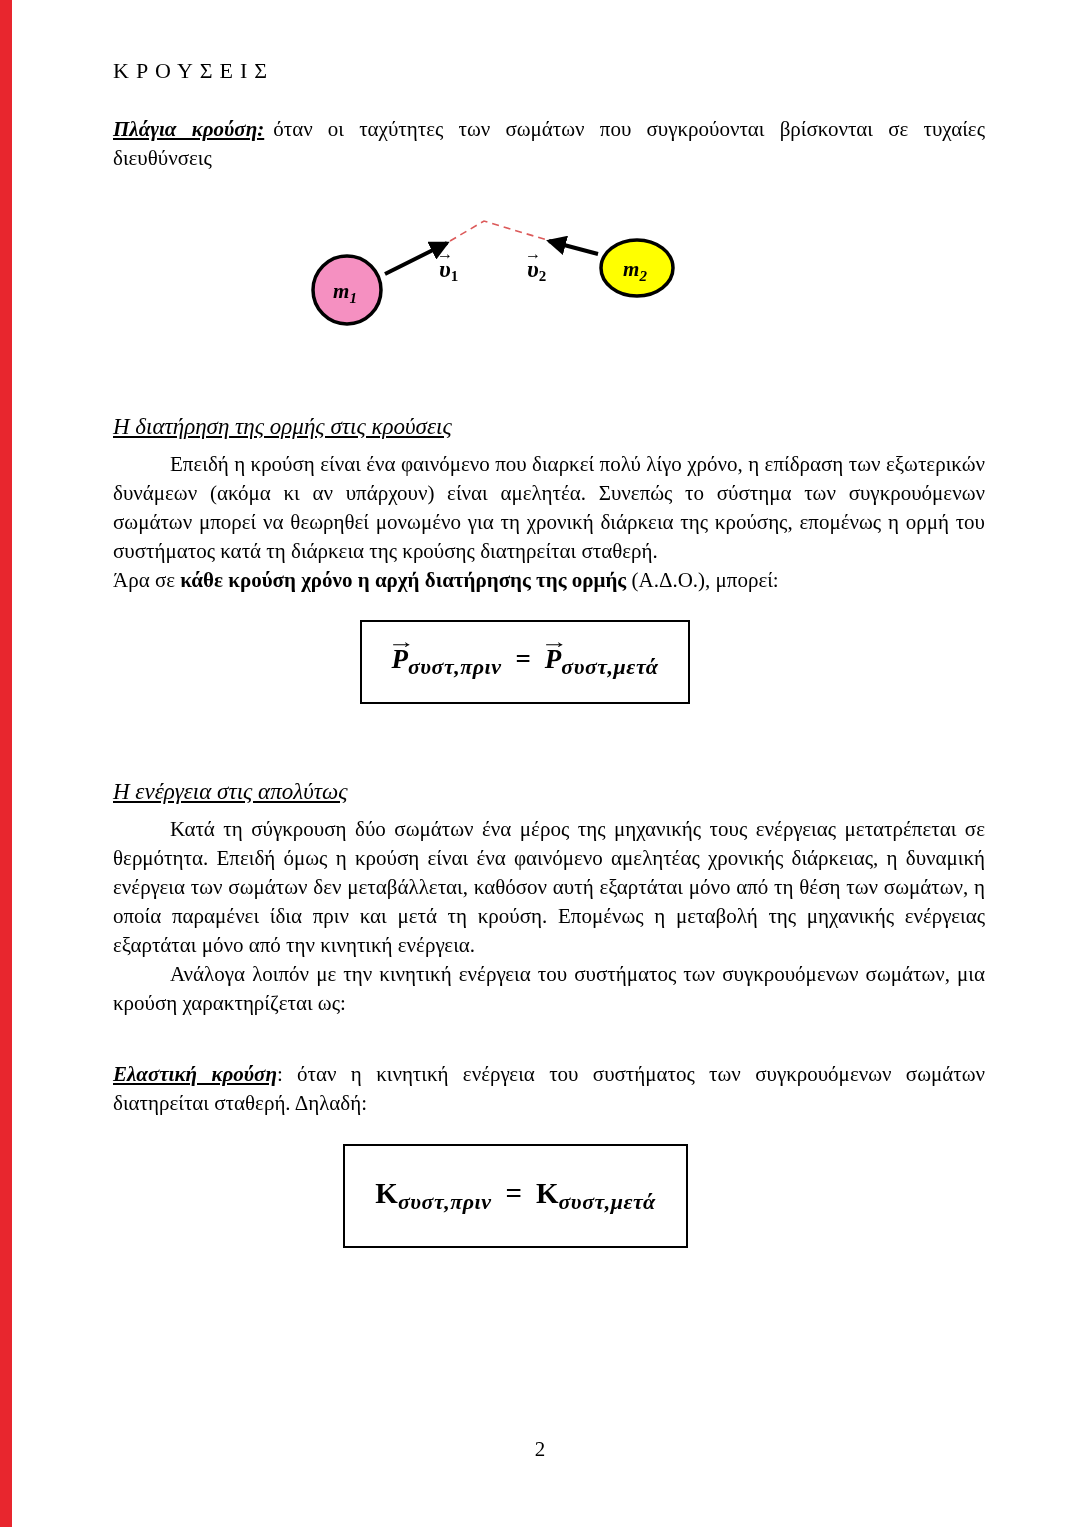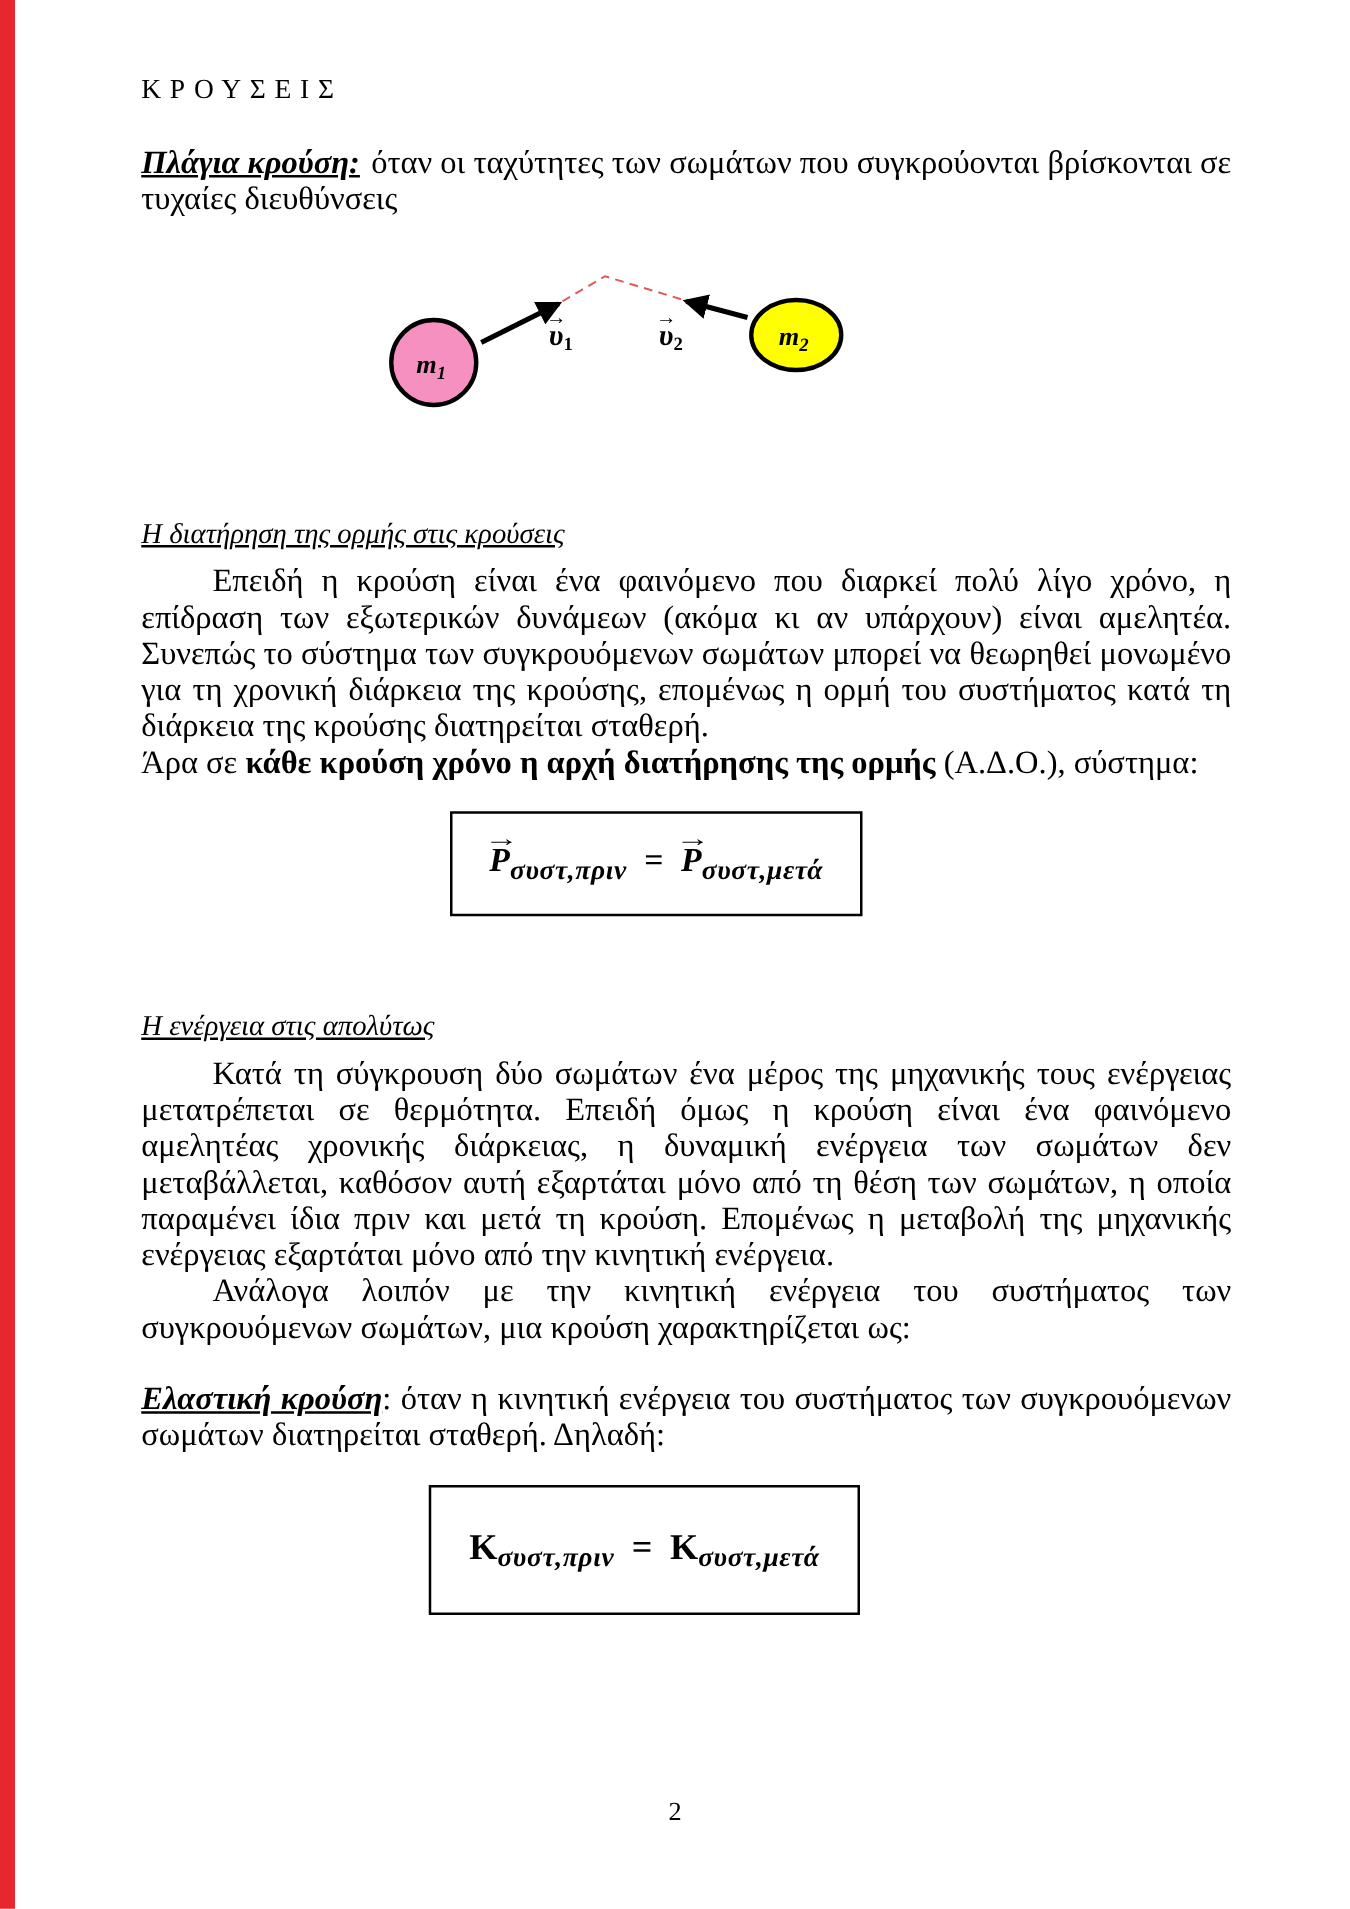--- a/index.html
+++ b/index.html
@@ -11,21 +11,21 @@
     position:relative; width:1080px; height:1328px;
     padding:0 95px 0 113px; box-sizing:border-box; background:#fff;
   }
   .edge-stripe { position:absolute; left:0; top:0; width:12px; height:1527px; background:#E8262E; }
 
   .doc-header {
     margin:0; padding-top:57px; font-size:22px; font-weight:normal;
     letter-spacing:7px; line-height:28px;
   }
 
-  .body-text { margin:0; font-size:26px; line-height:29px; text-align:justify; }
+  .body-text { margin:0; font-size:21px; line-height:29px; text-align:justify; }
   .indent { text-indent:57px; }
   .term { font-weight:bold; font-style:italic; text-decoration:underline; }
   .intro { margin-top:30px; }
   .intro .term { margin-right:9px; }
 
   
   .figure { position:relative; height:135px; margin-top:33px; }
   .figure svg { position:absolute; left:182px; top:0; }
   .mass-label { font-family:"Liberation Serif", serif; font-size:21px; font-weight:bold; font-style:italic; fill:#000; text-anchor:middle; }
   .vlabel { position:absolute; font-size:24px; font-weight:bold; }
@@ -39,21 +39,21 @@
   .vsub { font-size:15px; font-weight:bold; vertical-align:-4px; }
 
   
   .sec-heading {
     margin:0; font-size:23px; font-weight:normal; font-style:italic;
     text-decoration:underline; line-height:32px; text-align:left;
   }
   .h-momentum { margin-top:70px; }
   .h-energy { margin-top:72px; }
   .p-after-heading { margin-top:7px; }
-  .p-elastic { margin-top:28px; }
+  .p-elastic { margin-top:42px; }
   .p-closing { margin-top:30px; }
 
   
   .fbox { border:2px solid #000; display:flex; align-items:center; justify-content:center; box-sizing:border-box; background:#fff; }
   .fbox-p { width:330px; height:84px; margin:25px 0 0 247px; }
   .fbox-k { width:345px; height:104px; margin:26px 0 0 230px; }
   .formula { font-size:27px; font-weight:bold; white-space:nowrap; }
   .fbox-k .formula { font-size:29px; }
   .fmain-it { font-style:italic; }
   .fmain-up { font-style:normal; }
@@ -89,21 +89,21 @@
       <text x="340" y="70" class="mass-label"><tspan>m</tspan><tspan dy="5" font-size="15">2</tspan></text>
     </svg>
     <span class="vlabel vlabel-1"><span class="vec"><span class="varr">→</span><span>υ</span></span><sub class="vsub">1</sub></span>
     <span class="vlabel vlabel-2"><span class="vec"><span class="varr">→</span><span>υ</span></span><sub class="vsub">2</sub></span>
   </div>
 
   <h2 class="sec-heading h-momentum">Η διατήρηση της ορμής στις κρούσεις</h2>
 
   <p class="body-text indent p-after-heading">Επειδή η κρούση είναι ένα φαινόμενο που διαρκεί πολύ λίγο χρόνο, η επίδραση των εξωτερικών δυνάμεων (ακόμα κι αν υπάρχουν) είναι αμελητέα. Συνεπώς το σύστημα των συγκρουόμενων σωμάτων μπορεί να θεωρηθεί μονωμένο για τη χρονική διάρκεια της κρούσης, επομένως η ορμή του συστήματος κατά τη διάρκεια της κρούσης διατηρείται σταθερή.</p>
 
-  <p class="body-text"><span>Άρα σε </span><b>κάθε κρούση χρόνο η αρχή διατήρησης της ορμής</b><span> (Α.Δ.Ο.), σύστημα:</span></p>
+  <p class="body-text"><span>Άρα σε </span><b>κάθε κρούση χρόνο η αρχή διατήρησης της ορμής</b><span> (Α.Δ.Ο.), μπορεί:</span></p>
 
   <div class="fbox fbox-p">
     <span class="formula"><span class="vec pvec"><span class="varr">→</span><span class="fmain-it">P</span></span><span class="fsub">συστ,πριν</span><span class="feq">=</span><span class="vec pvec"><span class="varr">→</span><span class="fmain-it">P</span></span><span class="fsub">συστ,μετά</span></span>
   </div>
 
   <h2 class="sec-heading h-energy">Η ενέργεια στις απολύτως</h2>
 
   <p class="body-text indent p-after-heading">Κατά τη σύγκρουση δύο σωμάτων ένα μέρος της μηχανικής τους ενέργειας μετατρέπεται σε θερμότητα. Επειδή όμως η κρούση είναι ένα φαινόμενο αμελητέας χρονικής διάρκειας, η δυναμική ενέργεια των σωμάτων δεν μεταβάλλεται, καθόσον αυτή εξαρτάται μόνο από τη θέση των σωμάτων, η οποία παραμένει ίδια πριν και μετά τη κρούση. Επομένως η μεταβολή της μηχανικής ενέργειας εξαρτάται μόνο από την κινητική ενέργεια.</p>
 
   <p class="body-text indent">Ανάλογα λοιπόν με την κινητική ενέργεια του συστήματος των συγκρουόμενων σωμάτων, μια κρούση χαρακτηρίζεται ως:</p>

